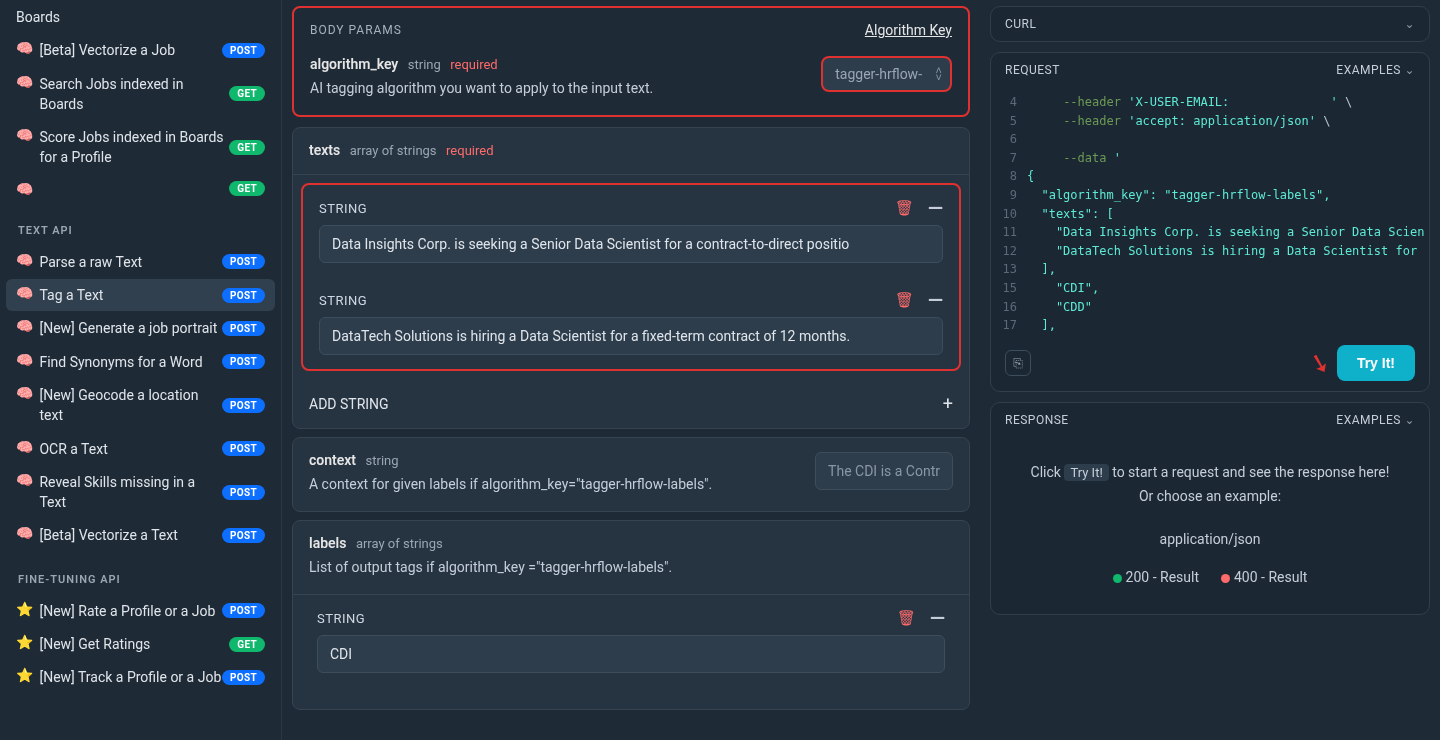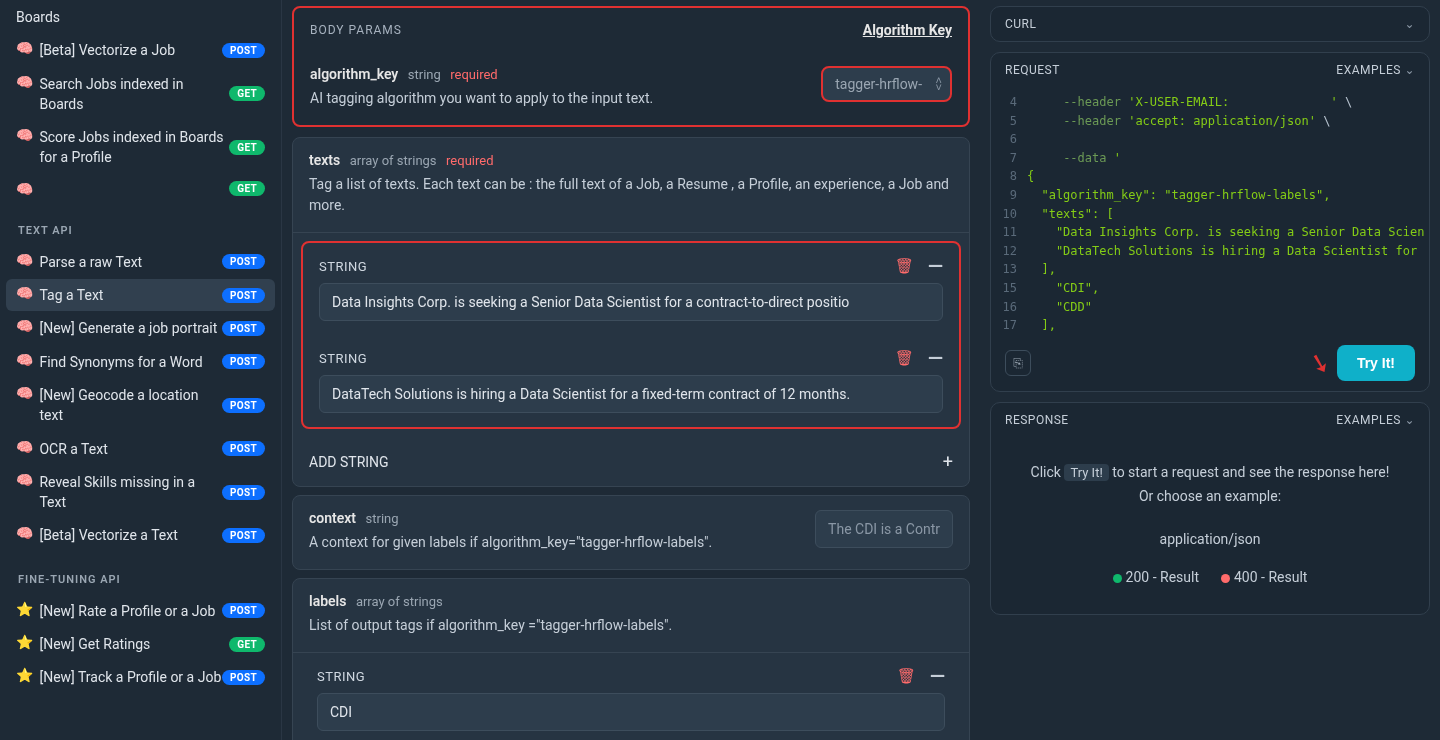--- a/index.html
+++ b/index.html
@@ -14,23 +14,23 @@
 .nav-text{line-height:1.45}
 .badge{font-size:10px;font-weight:700;padding:2px 8px;border-radius:10px;letter-spacing:.3px}
 .badge-post{background:#0d6fff;color:#fff}
 .badge-get{background:#0fb86c;color:#fff}
 .section-title{font-size:11px;letter-spacing:1px;color:#9aa6b2;padding:20px 12px 8px;font-weight:600}
 
 
 .main{flex:1;padding:0 10px 10px;overflow-y:auto}
 .card{background:#263442;border:1px solid #364452;border-radius:8px;margin-bottom:8px}
 .bodyparams{border:2px solid #e03131;border-radius:8px;padding:14px 16px 16px;margin-bottom:10px;margin-top:6px;position:relative}
-.bodyparams-head{display:flex;justify-content:space-between;align-items:center;margin-bottom:28px}
+.bodyparams-head{display:flex;justify-content:space-between;align-items:center;margin-bottom:18px}
 .bp-title{font-size:12px;letter-spacing:1px;color:#a7b2bf}
-.algokey{font-weight:700;color:#e6e6e6;text-decoration:underline}
+.algokey{font-weight:400;color:#e6e6e6;text-decoration:underline}
 .param-name{font-weight:600;color:#e6e6e6}
 .param-type{color:#9aa6b2;font-size:13px;margin-left:6px}
 .required{color:#ff6b6b;font-size:13px;margin-left:6px}
 .desc{color:#c5ced8;margin-top:6px;font-size:14px;line-height:1.5}
 .select{border:2px solid #e03131;border-radius:8px;padding:8px 28px 8px 12px;background:#2d3d4c;color:#9aa6b2;position:relative;font-size:14px}
 .select .updown{position:absolute;right:8px;top:50%;transform:translateY(-50%);color:#8a97a5;font-size:11px;line-height:7px}
 .section{padding:14px 16px 16px;border-bottom:1px solid #364452}
 .section:last-child{border-bottom:none}
 .stringrow{display:flex;justify-content:space-between;align-items:center;padding:14px 16px 8px;}
 .string-label{color:#d0d8e1;font-size:13px;letter-spacing:.5px}
@@ -45,21 +45,21 @@
 .right{width:460px;padding:0 10px 10px;display:flex;flex-direction:column;gap:10px;overflow:hidden}
 .panel{background:#1b2733;border:1px solid #313f4d;border-radius:10px}
 .panel-head{display:flex;justify-content:space-between;align-items:flex-start;padding:10px 14px;font-size:12px;letter-spacing:.5px;color:#c5ced8}
 .chev{color:#8a97a5;font-size:12px}
 .examples{font-size:12px;letter-spacing:.5px;color:#c5ced8}
 .code{font-family:"SF Mono",Monaco,Consolas,monospace;font-size:12px;padding:6px 0 0 0;line-height:1.55;overflow-x:auto;max-height:260px;overflow-y:auto}
 .ln{display:flex}
 .lno{width:36px;text-align:right;padding-right:10px;color:#5a6a7a;flex-shrink:0;user-select:none}
 .lc{white-space:pre;color:#b8c4d0}
 .tok-flag{color:#6b9955}
-.tok-str{color:#84cc16}
+.tok-str{color:#5eead4}
 .tryit{display:flex;justify-content:space-between;align-items:center;padding:10px 14px}
 .copy-btn{width:26px;height:26px;border:1px solid #3d4d5c;border-radius:6px;display:flex;align-items:center;justify-content:center;color:#9aa6b2;font-size:12px;cursor:pointer}
 .try-btn{background:#0fb0c9;color:#fff;font-weight:700;padding:10px 20px;border-radius:8px;border:none;cursor:pointer;font-size:14px}
 .arrow{color:#e03131;font-size:26px;margin-right:4px;transform:rotate(15deg);display:inline-block}
 .tryrow{display:flex;align-items:center;gap:2px}
 .resp-body{padding:24px 14px;text-align:center;color:#c5ced8;font-size:14px;line-height:1.7}
 .pill{background:#2d3d4c;padding:1px 6px;border-radius:4px;font-size:13px}
 .dot{display:inline-block;width:9px;height:9px;border-radius:50%;margin-right:4px;vertical-align:middle}
 .dot-g{background:#0fb86c}
 .dot-r{background:#ff6b6b}
@@ -210,21 +210,20 @@
         <span class="updown">˄<br>˅</span>
       </div>
     </div>
   </div>
 
   <div class="card">
     <div class="section">
       <span class="param-name">texts</span>
       <span class="param-type">array of strings</span>
       <span class="required">required</span>
-      <div class="desc">Tag a list of texts. Each text can be : the full text of a Job, a Resume , a Profile, an experience, a Job and more.</div>
     </div>
     <div class="redbox" style="margin:8px">
       <div class="stringrow">
         <span class="string-label">STRING</span>
         <div class="controls">
           <span class="trash">🗑</span>
           <span class="minus">—</span>
         </div>
       </div>
       <div class="inputbox">Data Insights Corp. is seeking a Senior Data Scientist for a contract-to-direct positio</div>

